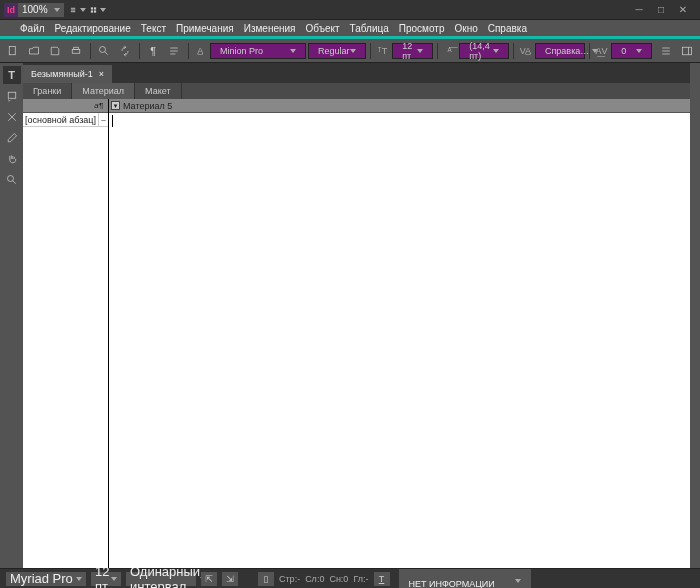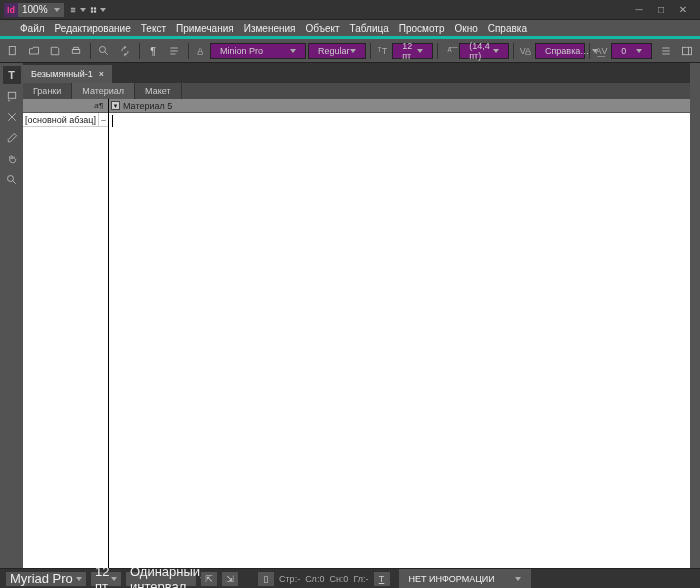--- a/index.html
+++ b/index.html
@@ -47,21 +47,21 @@
 .mat-chk{width:9px;height:9px;border:1px solid #444;background:#ccc;display:flex;align-items:center;justify-content:center;font-size:7px}
 .mat-body{flex:1;background:#fff;position:relative}
 .cursor{position:absolute;left:3px;top:2px;width:1px;height:12px;background:#000}
 .footer{height:20px;background:#333;display:flex;align-items:center;padding:0 6px;gap:5px;border-top:1px solid #222}
 .f-dd{background:#555;height:14px;display:flex;align-items:center;padding:0 4px;font-size:13px;color:#eee}
 .f-dd.font{width:80px}
 .f-dd.size{width:30px}
 .f-dd.spacing{width:70px}
 .f-btn{width:16px;height:14px;display:flex;align-items:center;justify-content:center;background:#555;color:#ccc;cursor:pointer;font-size:9px}
 .f-stat{font-size:9px;color:#aaa}
-.f-info{background:#555;height:14px;padding:10px 10px;display:flex;align-items:center;font-size:9px;color:#eee;margin-left:4px}
+.f-info{background:#555;height:14px;padding:10px 10px;display:flex;font-size:9px;color:#eee;margin-left:4px}
 .right-rail{width:10px;background:#535353}
 svg{width:12px;height:12px}
 </style>
 </head>
 <body>
 
 <div class="titlebar">
   <div class="app-icon">Id</div>
   <div class="zoom">
     <span>100%</span>

